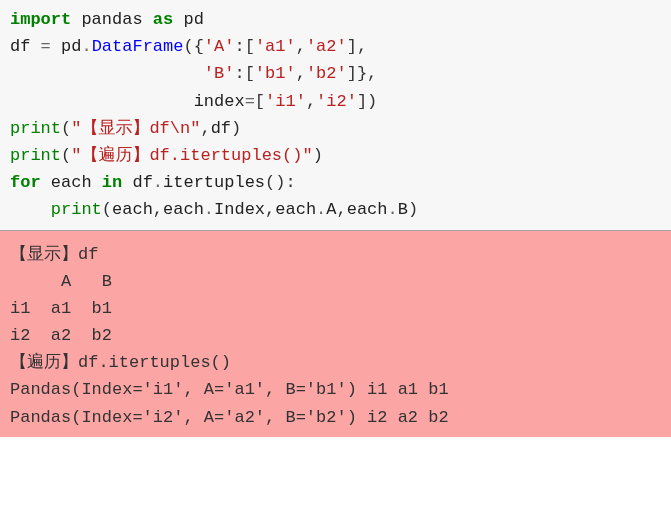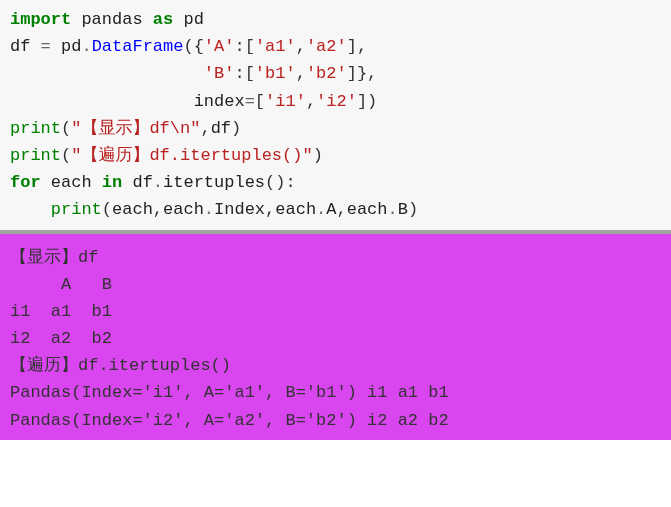--- a/index.html
+++ b/index.html
@@ -9,24 +9,24 @@
     font-size: 17px;
     line-height: 1.6;
     background: #ffffff;
     width: 671px;
   }
   .code-block {
     background: #f7f7f7;
     color: #333;
     padding: 6px 10px 6px 10px;
     white-space: pre;
-    border-bottom: 4px solid #a3a3a3;
+    border-bottom: 1px solid #a3a3a3;
   }
   .output-block {
-    background: #d946ef;
+    background: #fca5a5;
     color: #333;
     padding: 10px 22px 6px 10px;
     white-space: pre;
     font-family: Consolas, "Courier New", monospace;
   }
   .kw { color: #008000; font-weight: bold; }      
   .nm { color: #222; }                            
   .op { color: #666666; }                         
   .fn { color: #0000ff; }                         
   .st { color: #ba2121; }                         

